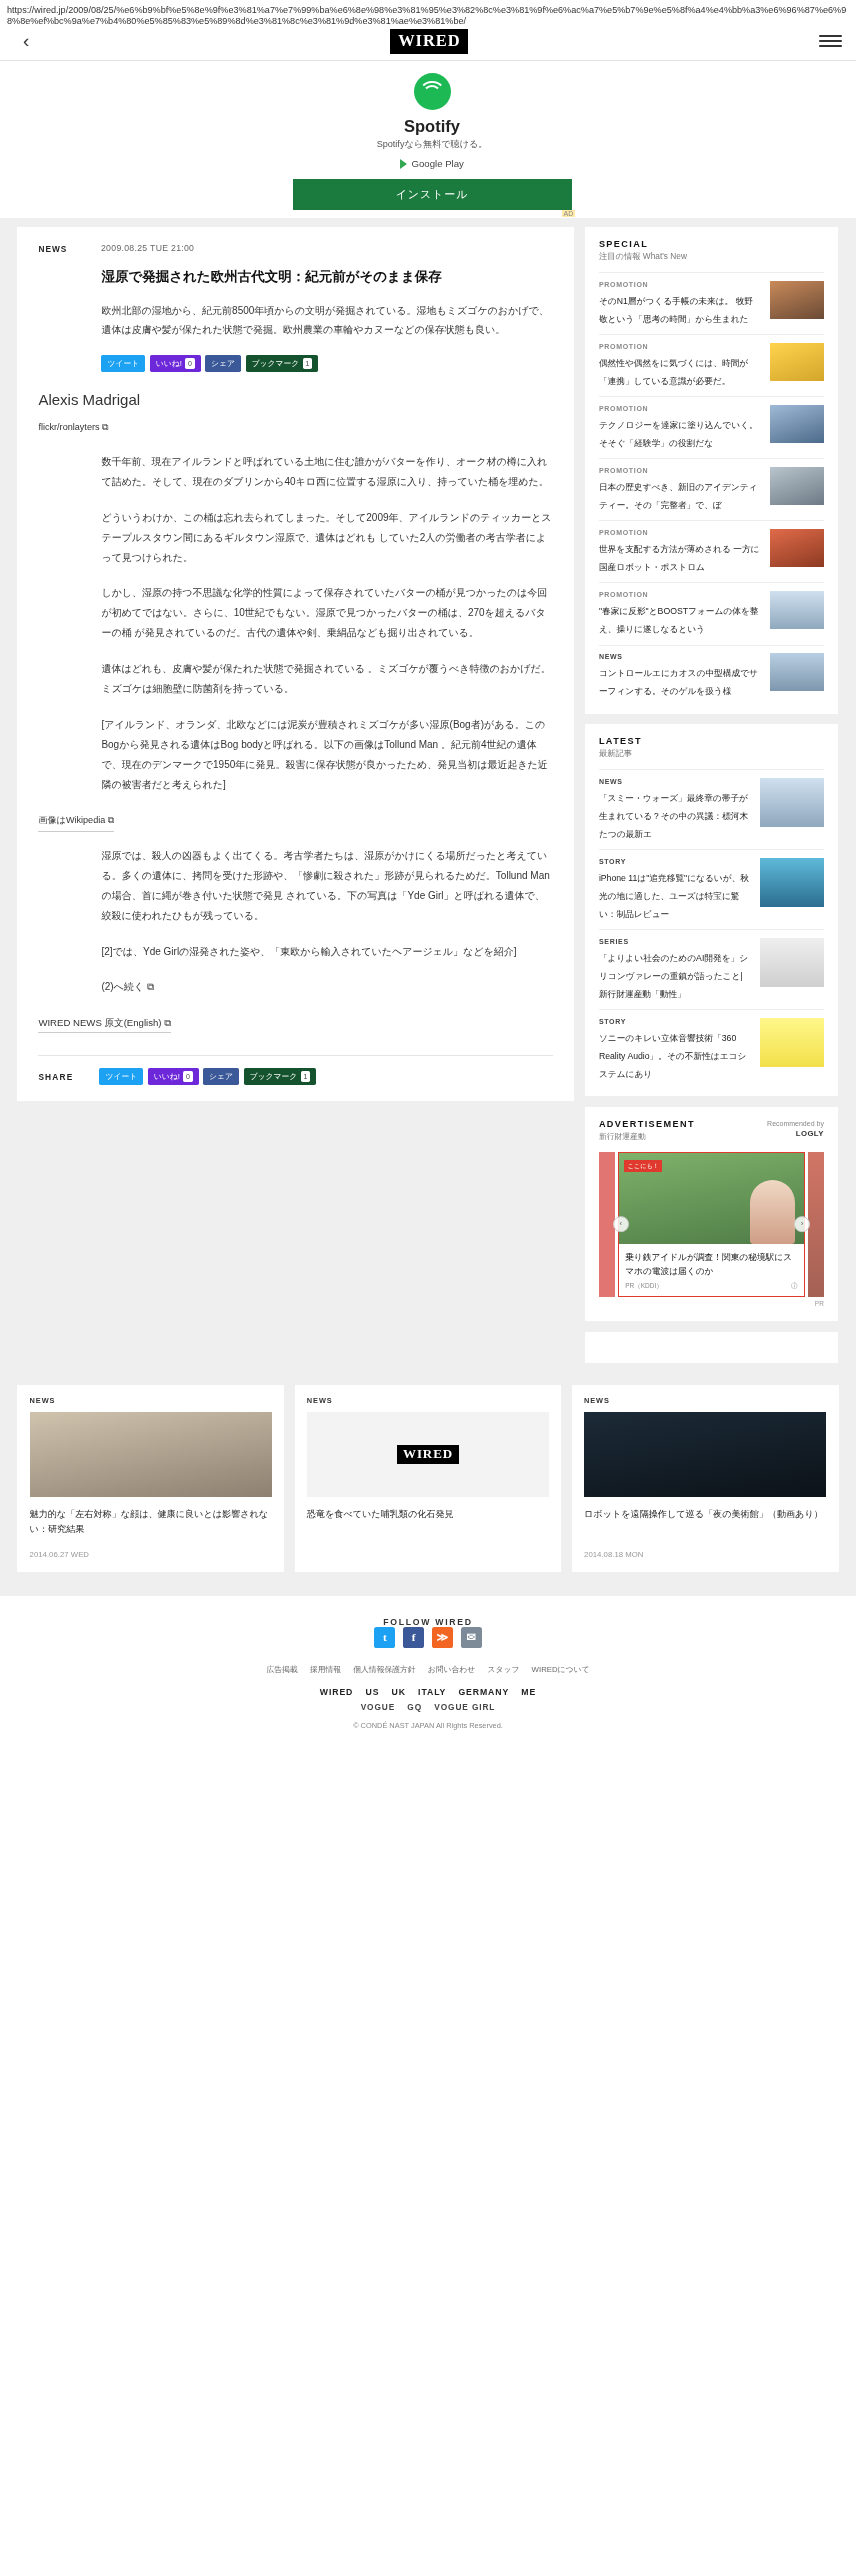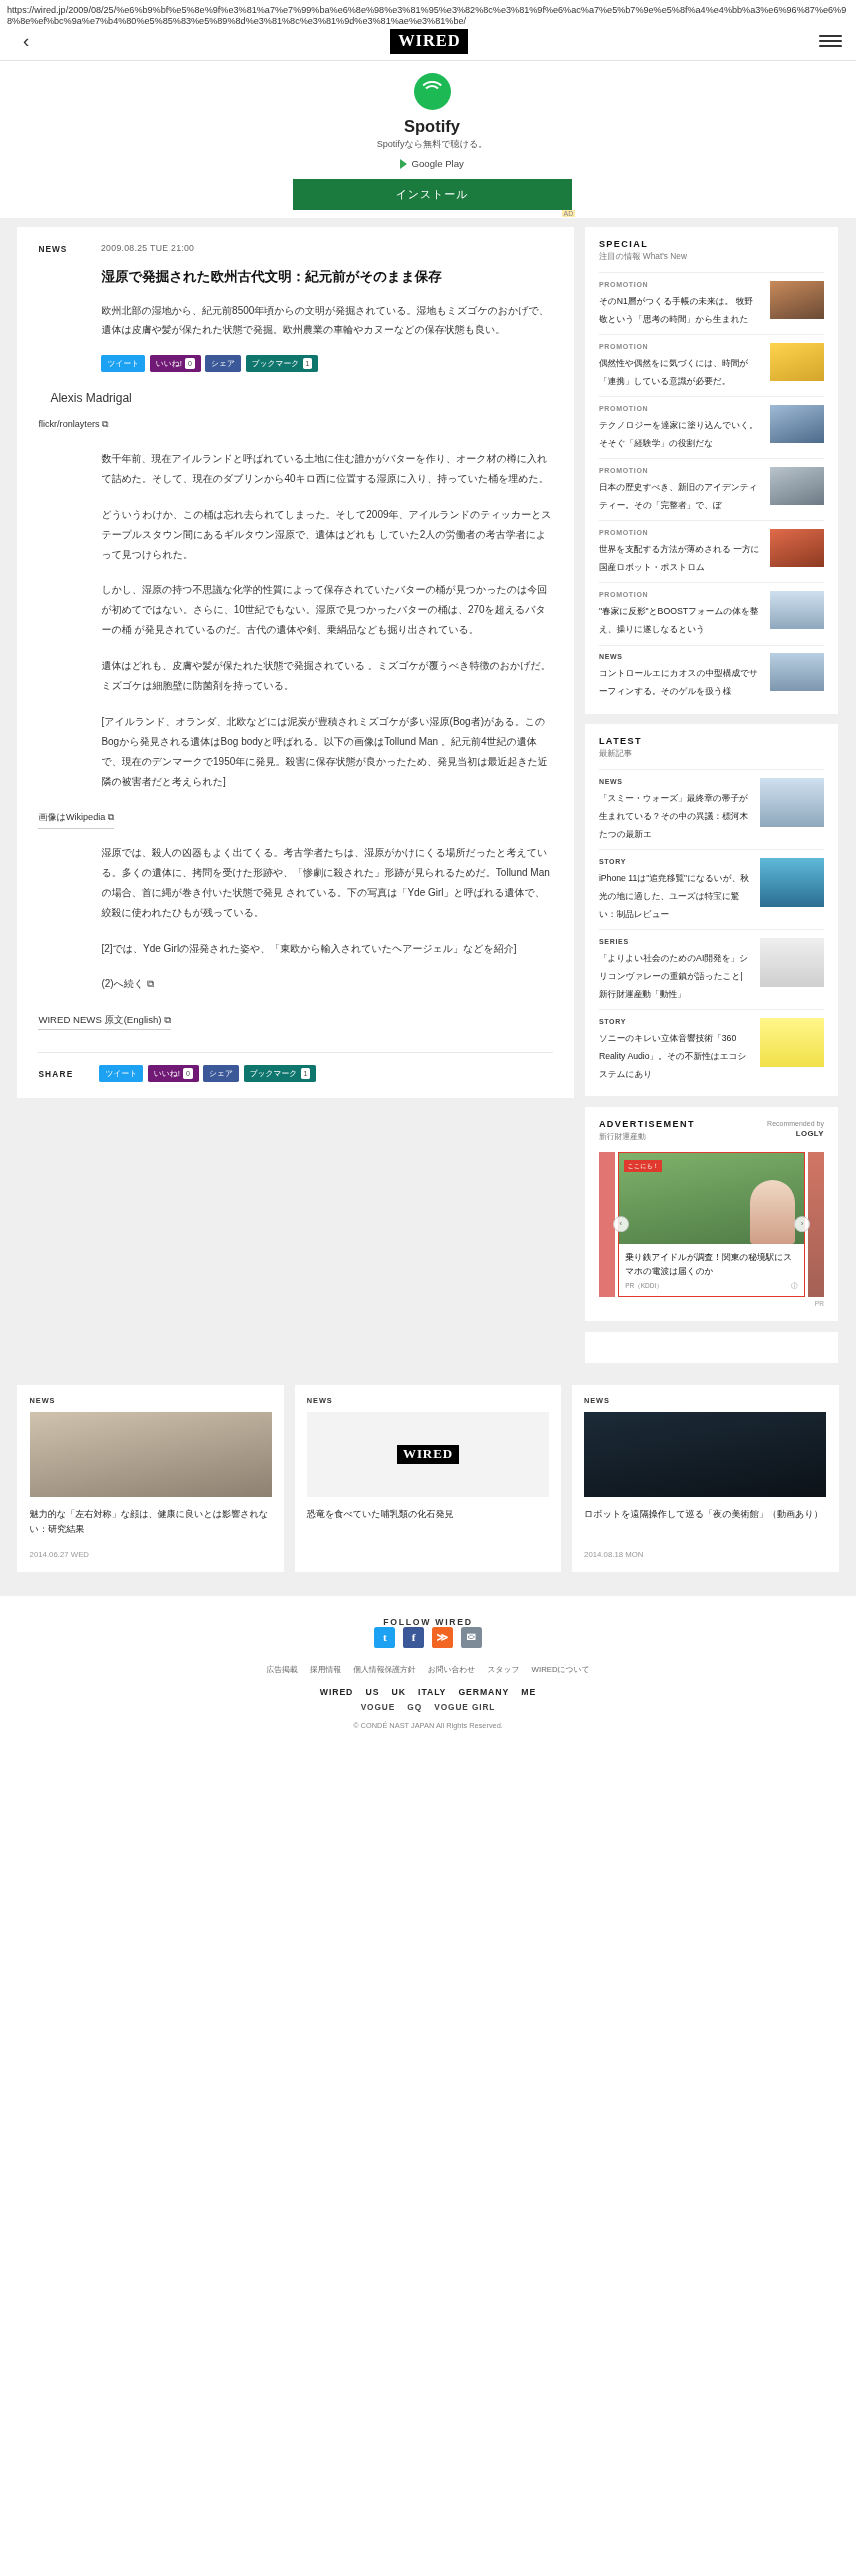--- a/index.html
+++ b/index.html
@@ -126,26 +126,26 @@
     margin: 12.2px 0 14px 0;
   }
   .lede { font-size: 10px; line-height: 1.95; color: #333; margin-bottom: 15.7px; }
   .share-row { display: flex; gap: 4.4px; margin-bottom: 19px; flex-wrap: wrap; }
   .sbtn {
     font-size: 7.8px; color: #fff; padding: 2.6px 6.1px; border-radius: 1.7px;
     display: inline-flex; align-items: center; gap: 3.5px; cursor: pointer;
     line-height: 11.3px; white-space: nowrap;
   }
   .sbtn.tw { background: #1da1f2; }
-  .sbtn.fb { background: #701a75; }
+  .sbtn.fb { background: #6d28d9; }
   .sbtn.fb2 { background: #3b5998; }
-  .sbtn.hb { background: #0f766e; }
+  .sbtn.hb { background: #14532d; }
   .sbtn .cnt { background: #fff; color: #444; border-radius: 1.7px; padding: 0 2.6px; font-size: 7px; }
 
-  .byline { font-size: 12px; color: #333; margin: 0 0 14px 12px; }
+  .byline { font-size: 15px; color: #333; margin: 0 0 14px 0; }
   .credit { font-size: 9.1px; color: #333; margin-bottom: 19px; }
   .para { font-size: 10px; line-height: 2.0; color: #333; margin-bottom: 15.7px; }
   .img-caption { font-size: 9.1px; color: #333; border-bottom: 0.9px solid #ccc; padding-bottom: 3.5px; display: inline-block; margin-bottom: 14px; }
   .orig-link { font-size: 9.6px; color: #333; border-bottom: 0.9px solid #ccc; display: inline-block; padding-bottom: 1.7px; }
 
   .share-foot {
     margin-top: 22.6px; border-top: 0.9px solid #e6e6e6; padding: 12.2px 0 15.7px 0;
     display: flex; align-items: center; gap: 21px;
   }
   .share-label { font-size: 8.3px; font-weight: bold; letter-spacing: 1.2px; color: #222; width: 40px; }

